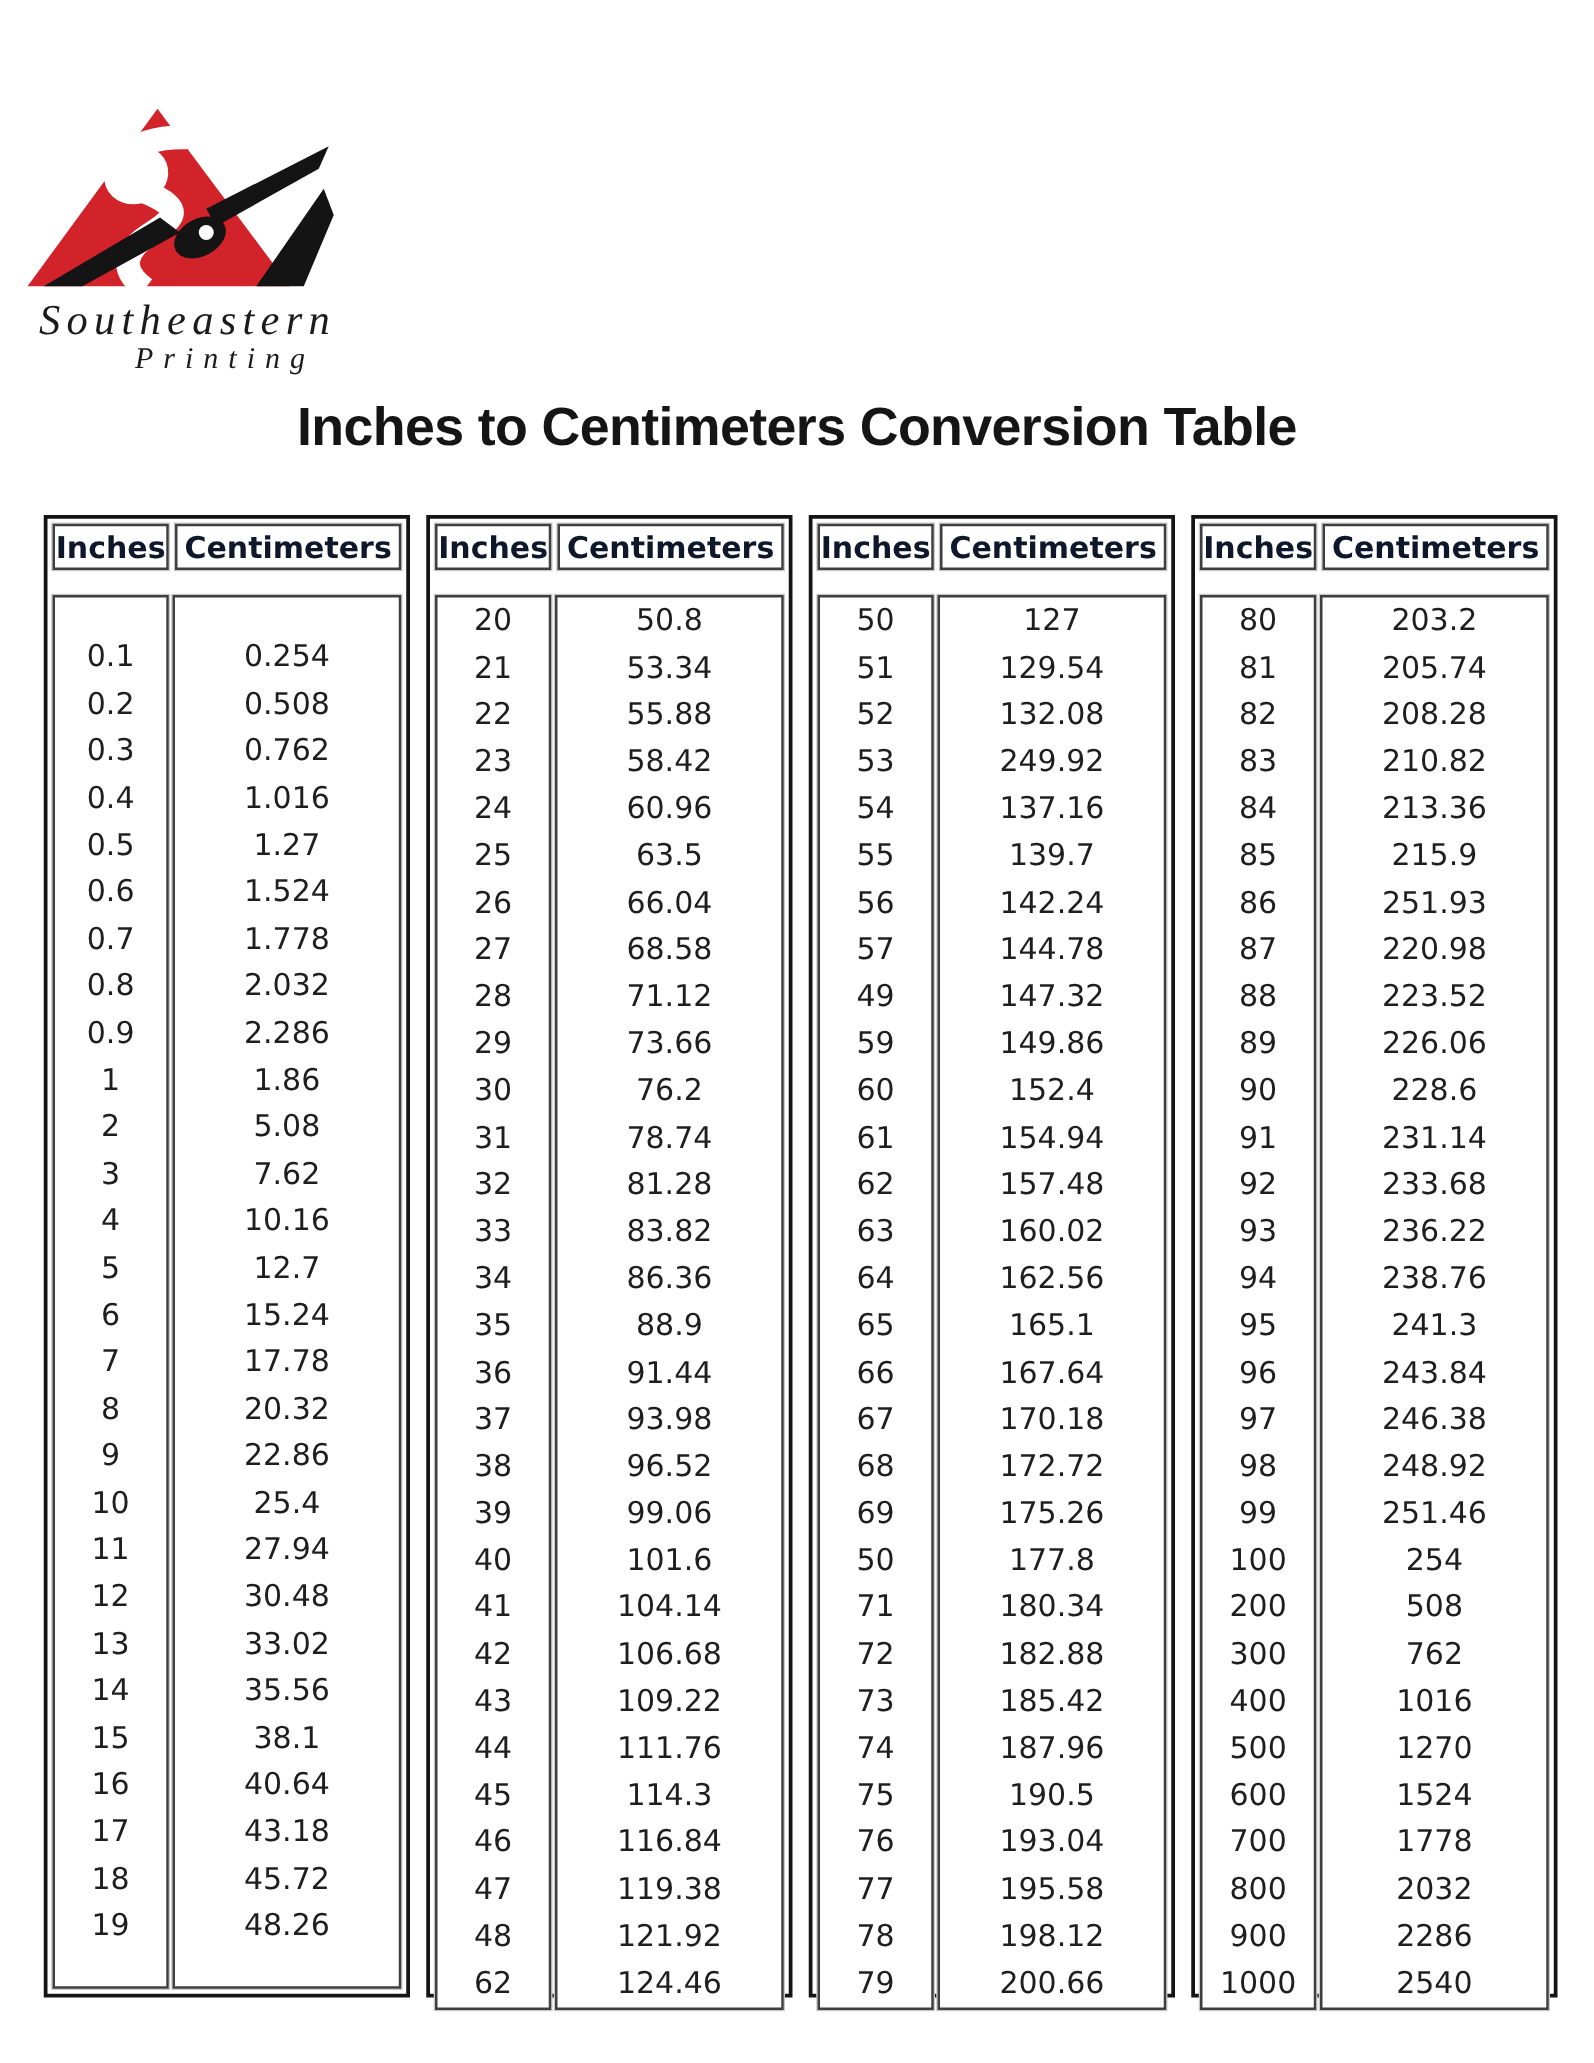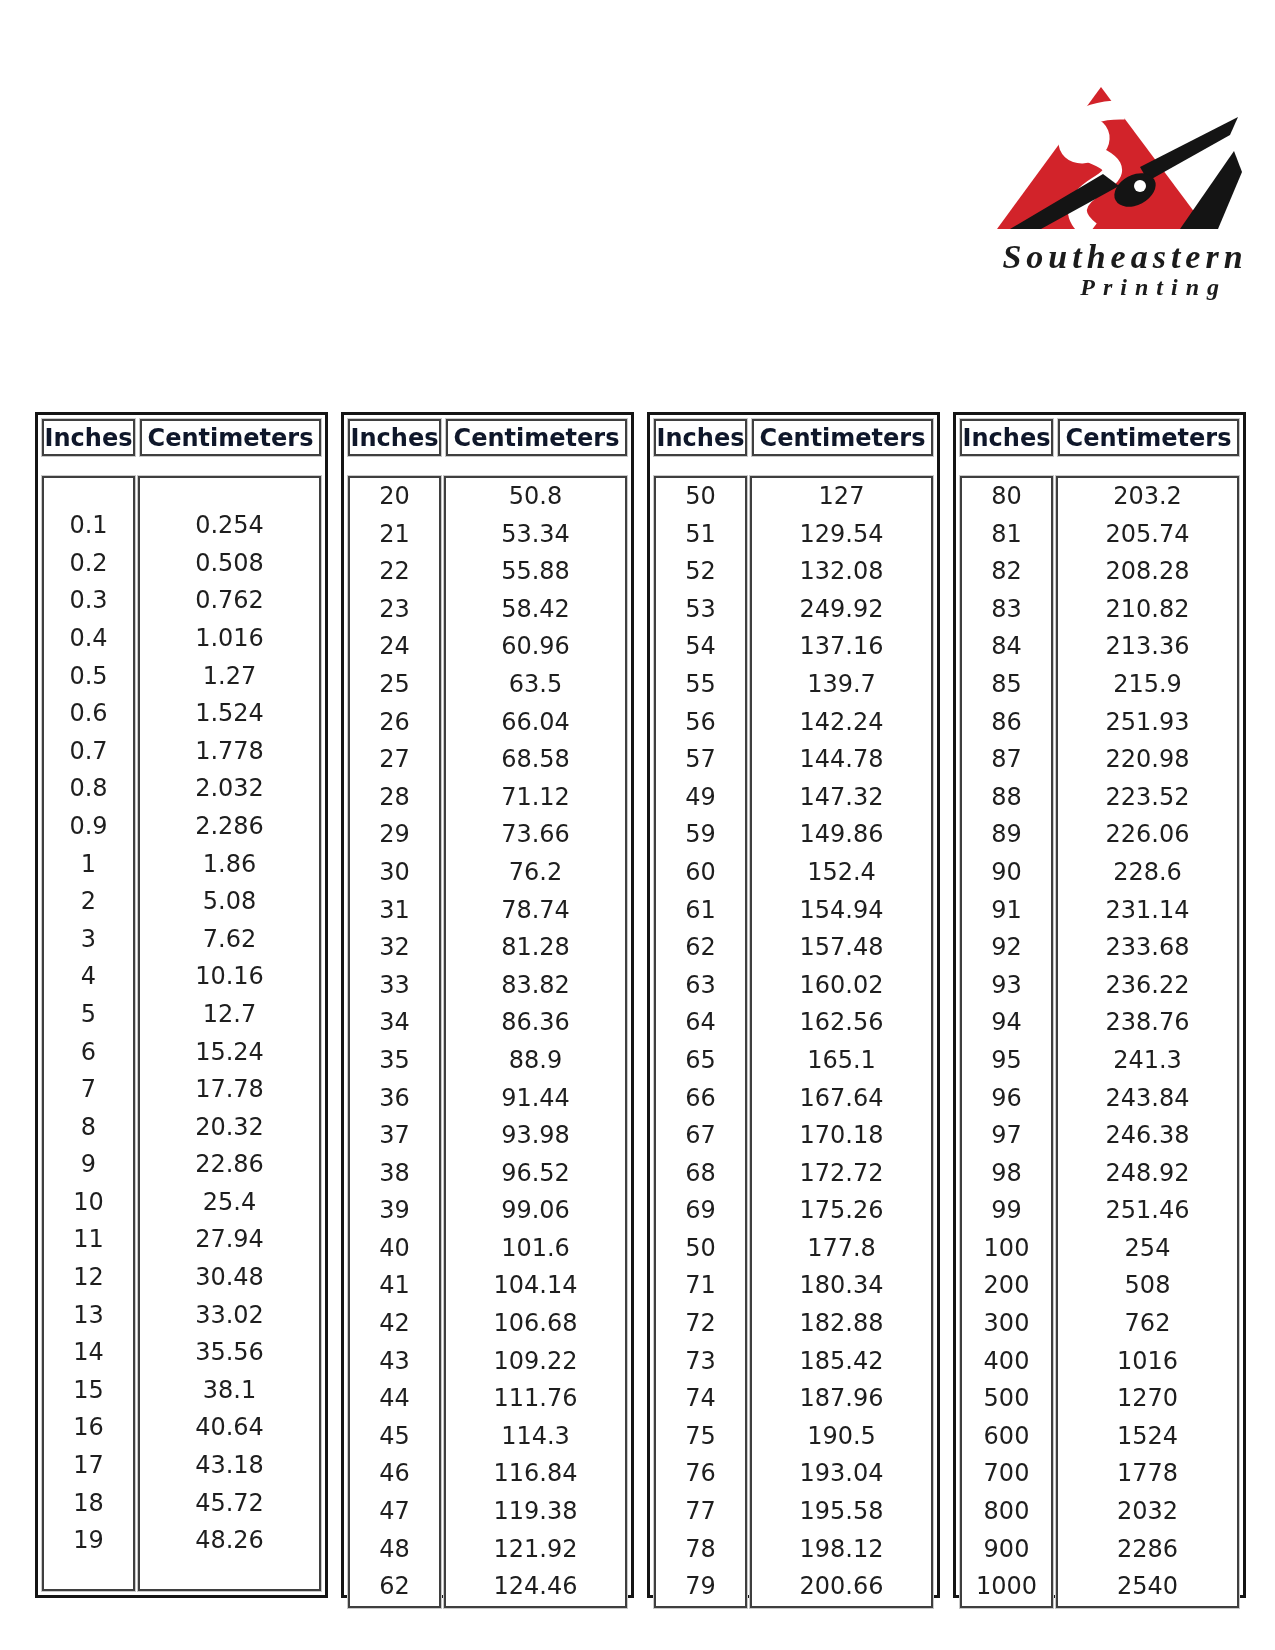--- a/index.html
+++ b/index.html
@@ -2,21 +2,21 @@
 <html><head>
 <meta charset="utf-8">
 <style>
   html,body { margin:0; padding:0; background:#ffffff; }
   .page {
     position:relative; width:1275px; height:1650px; background:#ffffff;
     font-family:"DejaVu Sans","Liberation Sans",sans-serif; color:#1b1b1b; overflow:hidden;
   }
 
   
-  .logo { position:absolute; top:68px; left:0; right:0; display:flex; flex-direction:column; align-items:flex-end;font-weight:bold; }
+  .logo { position:absolute; top:68px; left:0; right:0; display:flex; flex-direction:column; align-items:flex-start; }
   .logo-inner { width:300px; display:flex; flex-direction:column; align-items:center; }
   .logo-mark { width:280px; height:170px; display:block; }
   .logo-line1 {
     font-family:"Liberation Serif","DejaVu Serif",serif; font-style:italic;
     font-size:34px; letter-spacing:5px; line-height:34px; margin-top:2px; white-space:nowrap;
   }
   .logo-line2 {
     font-family:"Liberation Serif","DejaVu Serif",serif; font-style:italic;
     font-size:24px; letter-spacing:8px; line-height:26px; width:100%; text-align:right;
     padding-right:48px; box-sizing:border-box; white-space:nowrap;
@@ -69,20 +69,21 @@
         <path class="logo-black" d="M195 161 L249 83 L257 104 L233 161 Z" fill="#141414"></path>
         <path class="logo-black" d="M25 161 L118 106 L134 118 L56 161 Z" fill="#141414"></path>
         <ellipse class="logo-black" cx="150" cy="122" rx="22" ry="15" transform="rotate(-28 150 122)" fill="#141414"></ellipse>
         <circle cx="155" cy="118" r="6" fill="#ffffff"></circle>
       </svg>
       <div class="logo-line1">Southeastern</div>
       <div class="logo-line2">Printing</div>
     </div>
   </div>
 
+  <h1 class="title">Inches to Centimeters Conversion Table</h1>
 
   <div class="tables">
       <div class="conv-table">
         <div class="head-row">
           <div class="head-cell">Inches</div>
           <div class="head-cell">Centimeters</div>
         </div>
         <div class="body-row">
           <div class="col-cell">
             <div class="value">0.1</div>

